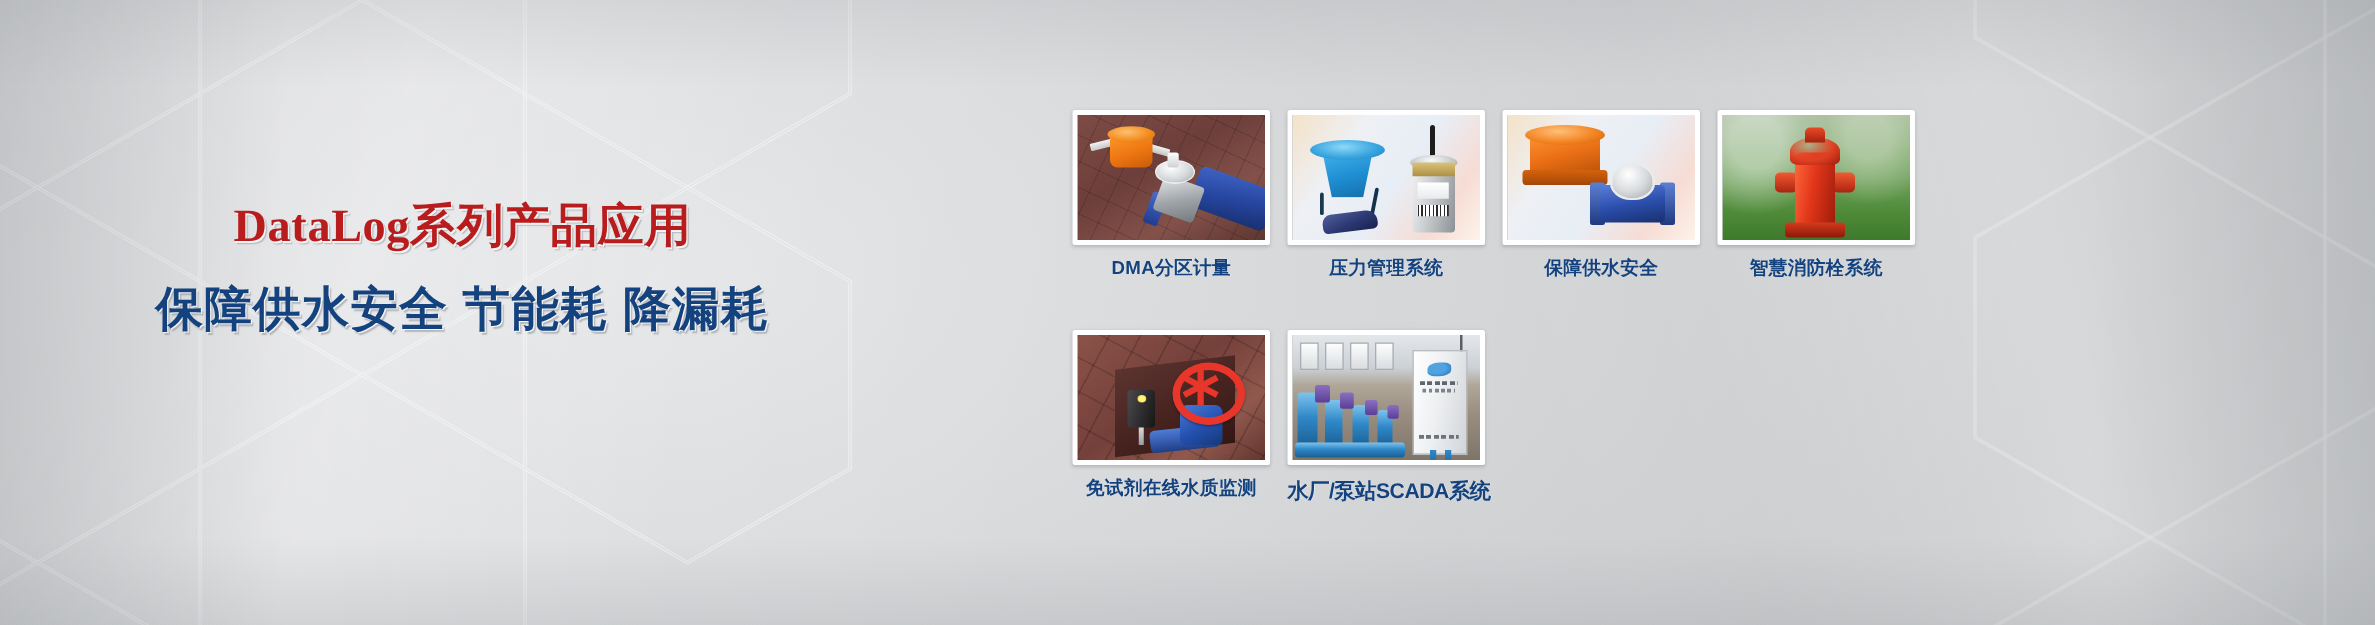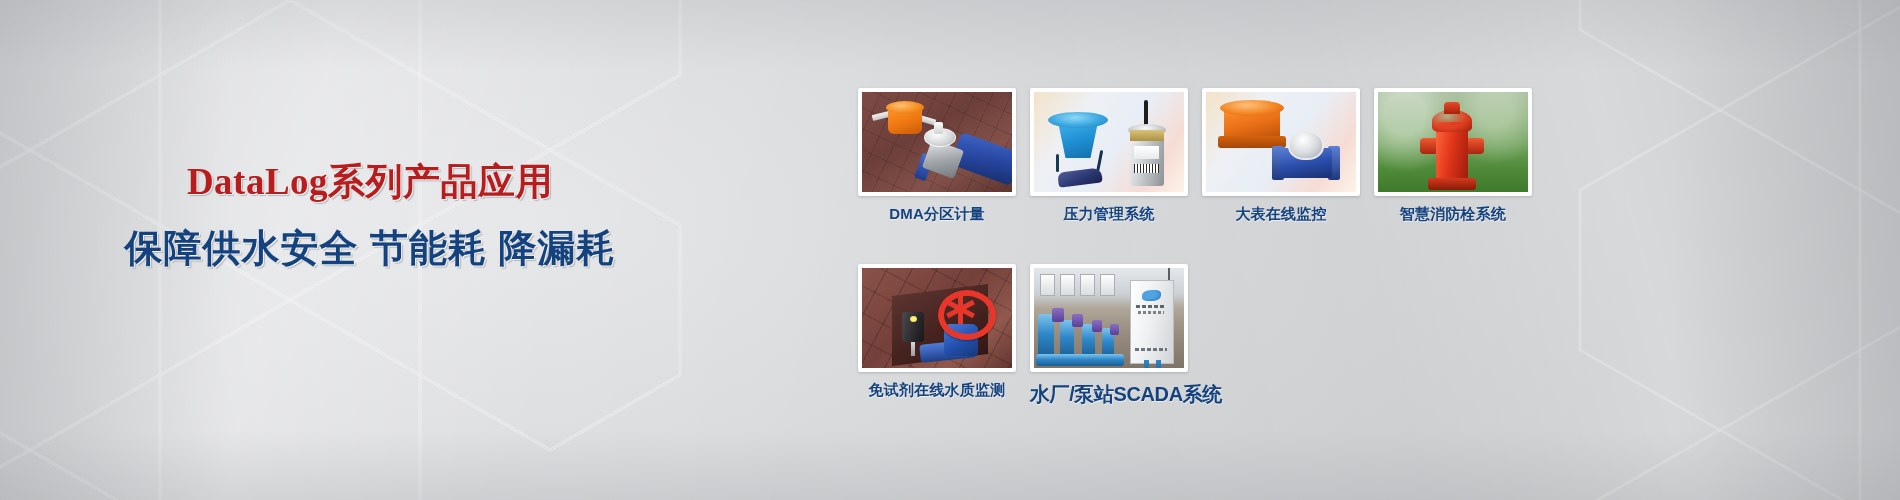--- a/index.html
+++ b/index.html
@@ -144,21 +144,21 @@
   .caption {
     margin-top: 9px;
     text-align: center;
     font-size: 15px;
     font-weight: bold;
     color: #14427f;
     letter-spacing: 0.2px;
     white-space: nowrap;
     text-shadow: 0.5px 0.5px 0 rgba(255,255,255,0.6);
   }
-  .caption.tight { letter-spacing: -0.4px; font-size: 20px; }
+  .caption.tight { letter-spacing: -0.4px; font-size: 17px; }
 
   
   .brick {
     position: absolute; inset: 0;
     background:
       repeating-linear-gradient(115deg, rgba(0,0,0,0.13) 0 1px, rgba(0,0,0,0) 1px 17px),
       repeating-linear-gradient(25deg, rgba(0,0,0,0.13) 0 1px, rgba(0,0,0,0) 1px 19px),
       linear-gradient(150deg, #7e4b45 0%, #6d3f3a 40%, #83514a 70%, #5e3630 100%);
   }
   .brick2 {
@@ -636,21 +636,21 @@
           <div class="studio"></div>
           <div class="shape t3-hood"></div>
           <div class="shape t3-hood-lid"></div>
           <div class="shape t3-hood-base"></div>
           <div class="shape t3-flange-a"></div>
           <div class="shape t3-flange-b"></div>
           <div class="shape t3-meter"></div>
           <div class="shape t3-dial"></div>
         </div>
       </div>
-      <div class="caption">大表在线监控</div>
+      <div class="caption">保障供水安全</div>
     </div>
 
     <div class="tile">
       <div class="thumb">
         <div class="scene">
           <div class="t4-blur-bg"></div>
           <div class="shape t4-nozL"></div>
           <div class="shape t4-nozR"></div>
           <div class="shape t4-body"></div>
           <div class="shape t4-dome"></div>

